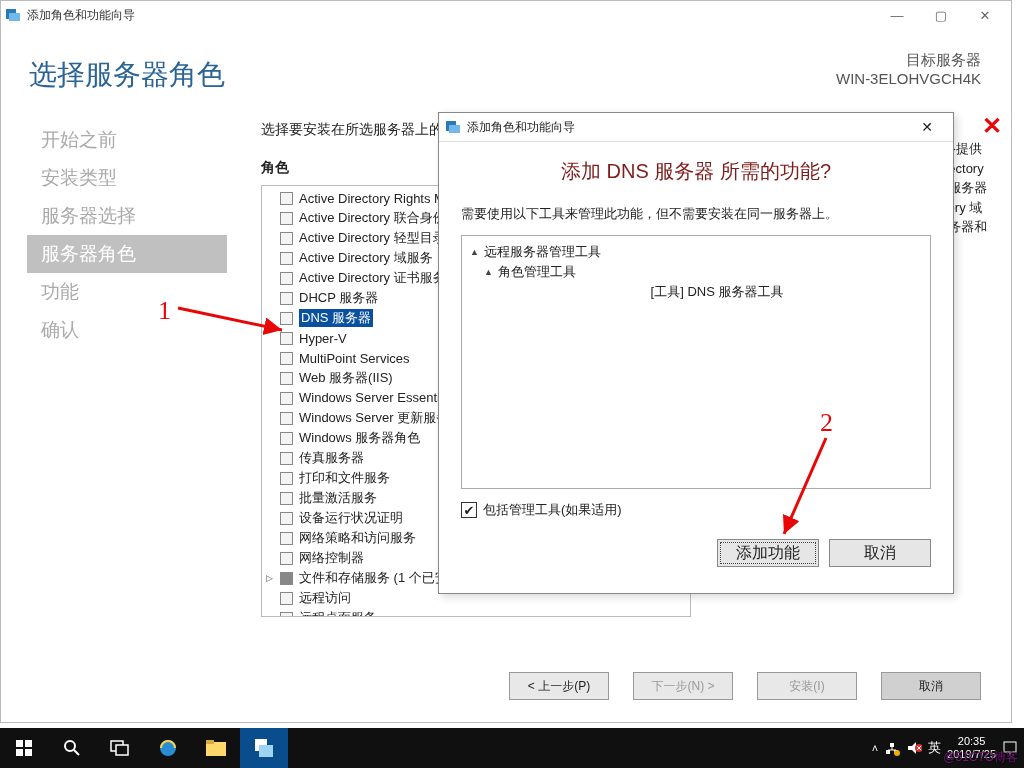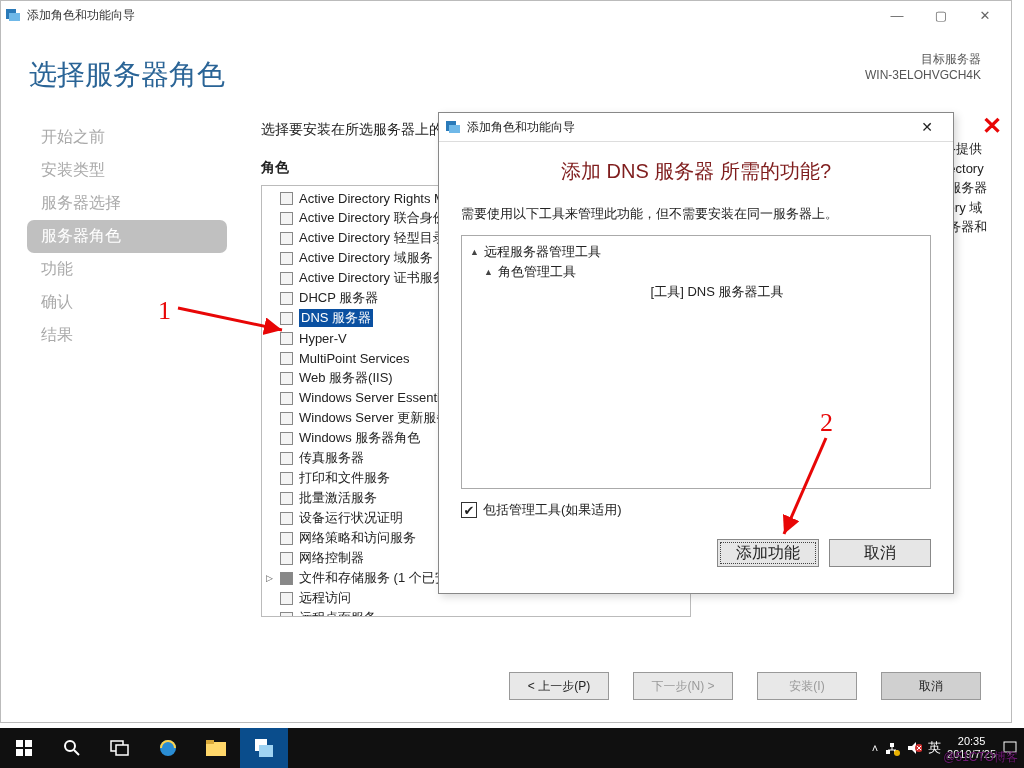--- a/index.html
+++ b/index.html
@@ -40,21 +40,21 @@
   }
   .win-btn {
     width: 44px; height: 28px;
     display: flex; align-items: center; justify-content: center;
     color: #666;
   }
   .server-target {
     position: absolute;
     top: 50px; right: 30px;
     text-align: right;
-    font-size: 12px;
+    font-size: 15px;
     color: #555;
   }
   .page-heading {
     position: absolute;
     left: 28px; top: 55px;
     font-size: 28px;
     color: #2a6496;
     font-weight: 300;
   }
   .content-area {
@@ -62,24 +62,24 @@
     left: 26px; top: 120px;
     right: 20px;
     bottom: 80px;
     display: flex;
   }
   .sidebar {
     width: 200px;
   }
   .sidebar-item {
     padding: 6px 14px;
-    font-size: 16px;
+    font-size: 19px;
     color: #aaa;
   }
-  .sidebar-item.active { background: #c0c0c0; color: #fff; border-radius: 7px; }
+  .sidebar-item.active { background: #c0c0c0; color: #fff; }
   .role-area {
     flex: 1;
     padding-left: 34px;
   }
   .role-instr {
     font-size: 14px;
     color: #222;
   }
   .role-label {
     margin-top: 20px;
@@ -225,21 +225,20 @@
   </div>
 
   <div class="content-area">
     <div class="sidebar" id="sidebar">
         <div class="sidebar-item">开始之前</div>
         <div class="sidebar-item">安装类型</div>
         <div class="sidebar-item">服务器选择</div>
         <div class="sidebar-item active">服务器角色</div>
         <div class="sidebar-item">功能</div>
         <div class="sidebar-item">确认</div>
-        <div class="sidebar-item">结果</div>
       </div>
     <div class="role-area">
       <div class="role-instr">选择要安装在所选服务器上的一个或多个角色。</div>
       <div class="role-label">角色</div>
       <div class="role-list" id="role-list">
           <div class="role-row">
             <span class="tri"></span>
             <span class="cb"></span>
             <span class="txt">Active Directory Rights Management Services</span>
           </div>

